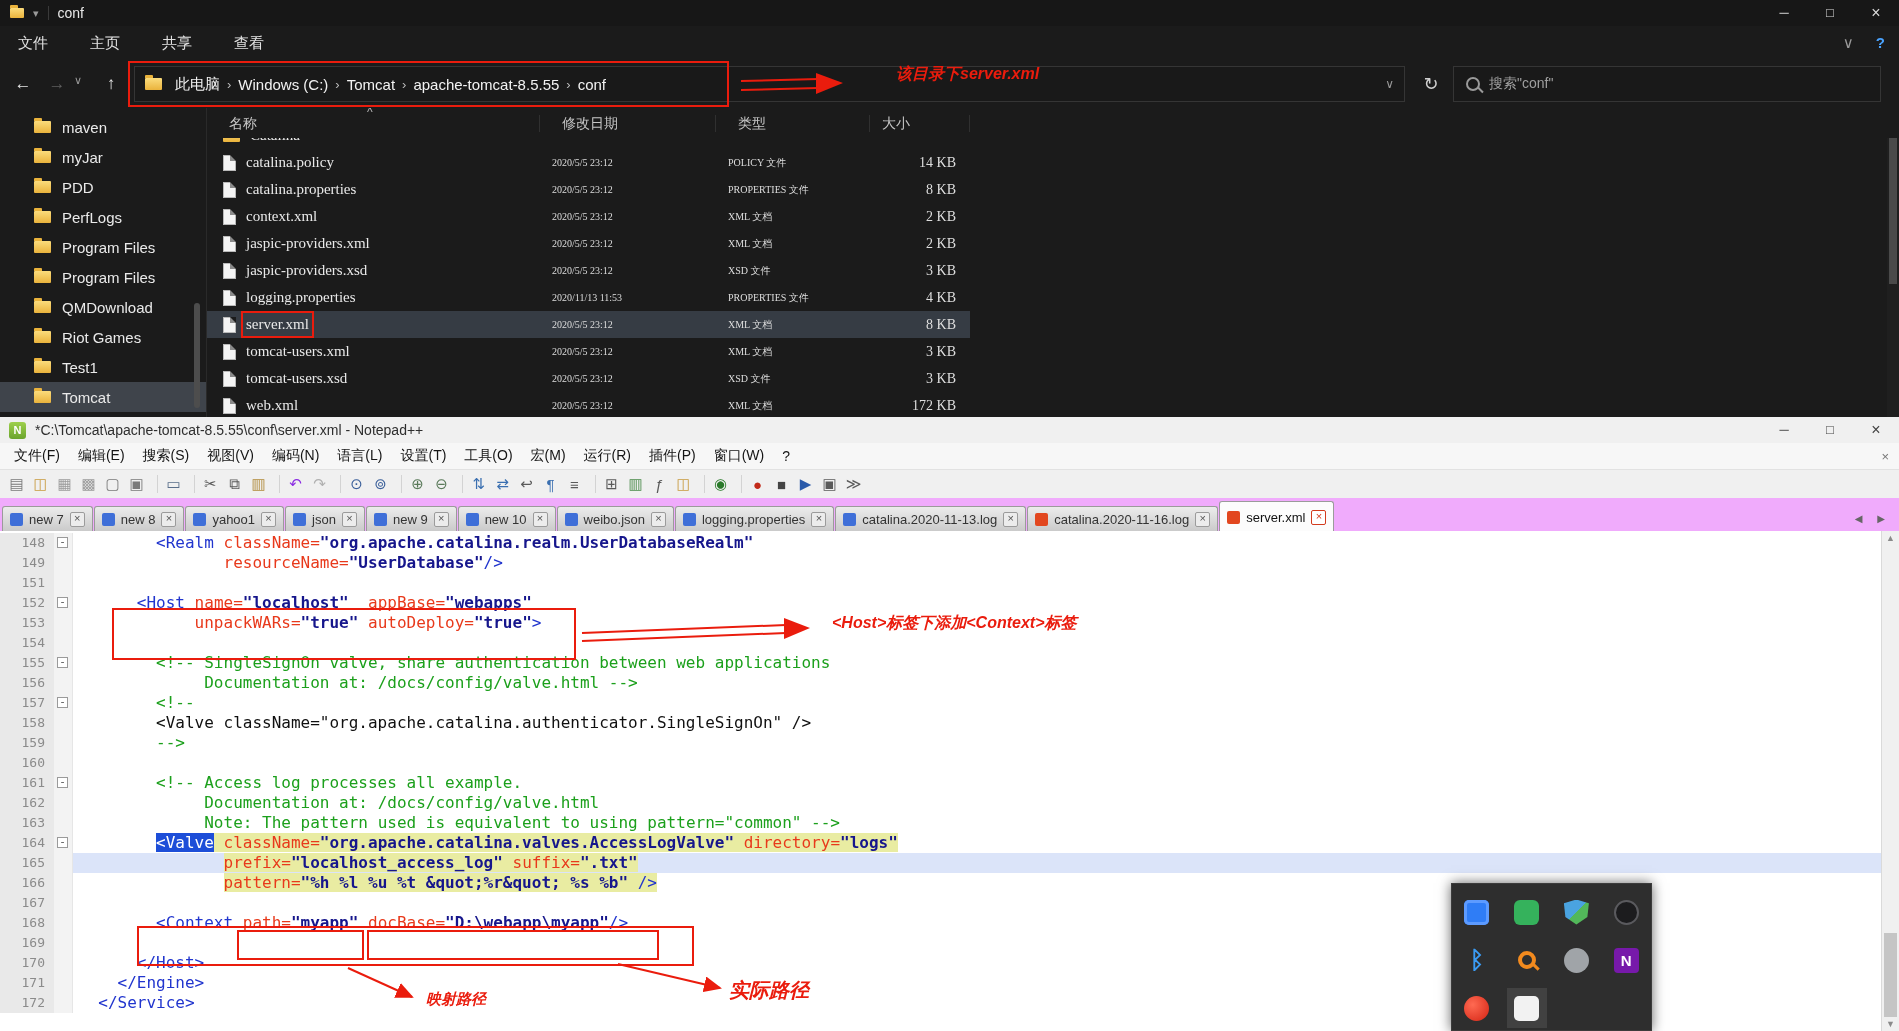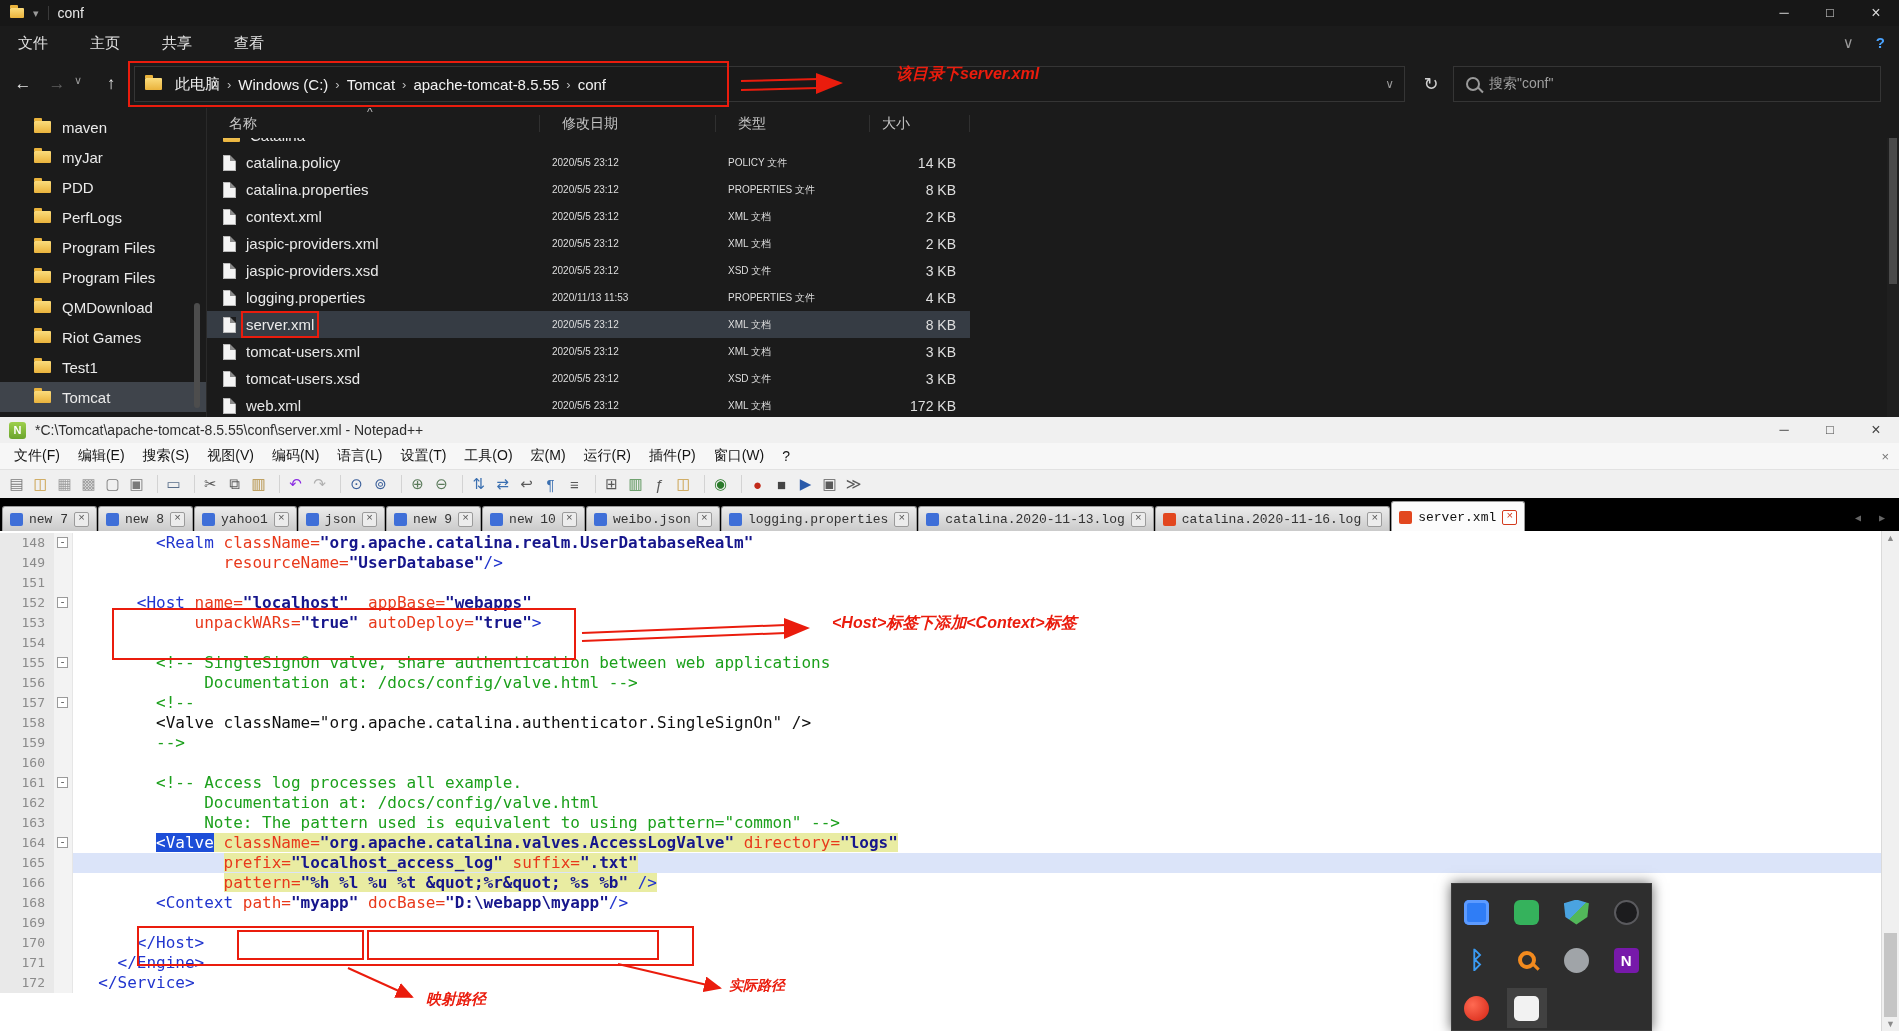--- a/index.html
+++ b/index.html
@@ -35,21 +35,21 @@
   .folder{width:17px;height:12px;background:linear-gradient(#fbdc7c,#eab33c);border-radius:1px;position:relative;flex:none;}
   .folder::before{content:"";position:absolute;top:-3px;left:0;width:8px;height:3px;background:#eab33c;border-radius:1px 1px 0 0;}
   .doc{width:13px;height:16px;background:#f4f4f4;border:1px solid #b9b9b9;box-sizing:border-box;position:relative;flex:none;}
   .doc::before{content:"";position:absolute;right:-1px;top:-1px;border:3px solid;border-color:#1b1b1b #1b1b1b #8a8a8a #8a8a8a;}
   .ex-files{flex:1;position:relative;border-left:1px solid #2a2a2a;overflow:hidden;}
   .ex-cols{position:relative;z-index:2;display:grid;grid-template-columns:333px 176px 154px 100px;height:30px;align-items:center;background:#1b1b1b;color:#c6c6c6;font-size:14px;}
   .ex-cols .hcell{padding-left:22px;border-right:1px solid #303030;height:17px;line-height:17px;}
   .ex-cols .hcell.sz{padding-left:12px;}
   .sortcaret{position:absolute;left:160px;top:-3px;color:#b5b5b5;font-size:12px;z-index:3;}
   .f-rows{position:relative;z-index:1;}
-  .f-row{display:grid;grid-template-columns:333px 176px 154px 100px;height:27px;align-items:center;width:763px;font-size:15px;color:#e9e9e9;}
+  .f-row{display:grid;grid-template-columns:333px 176px 154px 100px;height:27px;align-items:center;width:763px;font-size:15px;color:#e9e9e9;font-family:Liberation Serif, serif;}
   .f-row.cliptop{margin-top:-16px;}
   .f-row.sel{background:#363c44;}
   .f-name{display:flex;align-items:center;gap:10px;padding-left:16px;white-space:nowrap;}
   .f-date,.f-type{padding-left:12px;font-size:10px;color:#dedede;white-space:nowrap;}
   .f-size{text-align:right;padding-right:14px;font-size:14px;color:#dedede;white-space:nowrap;}
   .redbox-inline{outline:2px solid #ea1c0d;outline-offset:3px;}
   .ex-scroll{position:absolute;right:0;top:0;width:12px;height:100%;background:#1f1f1f;}
   .ex-scroll .arr{position:absolute;top:2px;left:0;width:12px;text-align:center;color:#9a9a9a;font-size:9px;}
   .ex-scroll .thumb{position:absolute;left:2px;right:2px;top:26px;height:150px;background:#4a4a4a;}
 
@@ -57,21 +57,21 @@
   .npp{position:absolute;left:0;top:417px;width:1899px;height:614px;background:#fff;overflow:hidden;}
   .np-title{position:relative;height:26px;background:#f0f0f0;display:flex;align-items:center;gap:9px;padding-left:9px;font-size:14px;color:#2e2e2e;}
   .np-icon{width:17px;height:17px;background:linear-gradient(#9ed04c,#6aa42c);border-radius:3px;color:#fff;font-size:11px;font-weight:bold;text-align:center;line-height:17px;flex:none;}
   .np-title .wc{color:#444;}
   .np-menu{position:relative;height:26px;background:#f7f7f7;display:flex;align-items:center;padding-left:5px;font-size:14px;color:#141414;}
   .np-menu .mitem{padding:0 9px;}
   .np-menu .menu-x{position:absolute;right:10px;color:#777;font-size:13px;}
   .np-toolbar{height:28px;background:#f0f0f0;border-top:1px solid #e2e2e2;display:flex;align-items:center;padding-left:5px;gap:1px;}
   .tb{width:23px;height:23px;display:flex;align-items:center;justify-content:center;font-size:15px;}
   .tbsep{width:5px;height:18px;border-right:1px solid #d3d3d3;margin:0 3px;}
-  .np-tabs{height:34px;background:#000000;display:flex;align-items:flex-end;padding-left:2px;position:relative;font-family:Liberation Mono, monospace;}
+  .np-tabs{height:34px;background:#f0abfc;display:flex;align-items:flex-end;padding-left:2px;position:relative;}
   .np-tab{height:26px;display:flex;align-items:center;gap:6px;padding:0 7px;background:linear-gradient(#ececec,#c9c9c9);border:1px solid #9b9b9b;border-bottom:none;margin-right:1px;font-size:13px;color:#333;border-radius:3px 3px 0 0;white-space:nowrap;box-sizing:border-box;}
   .np-tab.active{background:#fcfcfc;height:31px;color:#111;}
   .tab-doc{width:13px;height:13px;border-radius:2px;background:linear-gradient(#6d9bе8,#3f6fd8);background-color:#3f6fd8;flex:none;}
   .tab-doc.mod{background:#e2471f;}
   .tab-close{width:13px;height:13px;line-height:11px;text-align:center;border:1px solid #9b9b9b;font-size:11px;color:#555;border-radius:2px;background:#ececec;flex:none;}
   .np-tab.active .tab-close{border-color:#d33b1e;color:#d33b1e;background:#fff;}
   .tab-arrows{position:absolute;right:8px;bottom:8px;color:#666;font-size:10px;letter-spacing:6px;}
   .np-editor{position:absolute;left:0;top:114px;right:0;bottom:0;background:#fff;padding-top:2px;overflow:hidden;}
   .ed-line{display:flex;height:20px;line-height:20px;font-family:"DejaVu Sans Mono",monospace;font-size:16px;}
   .ed-num{width:54px;background:#e9e9e9;color:#8b8b8b;text-align:right;padding-right:9px;box-sizing:border-box;font-size:13px;flex:none;font-family:"DejaVu Sans Mono",monospace;}
@@ -550,20 +550,25 @@
             <span class="ed-num">165</span>
             <span class="ed-fold"></span>
             <span class="ed-code">               <span class="tk-attr-hl">prefix=</span><span class="tk-val-hl">"localhost_access_log"</span><span class="tk-plain-hl"> </span><span class="tk-attr-hl">suffix=</span><span class="tk-val-hl">".txt"</span></span>
           </div>
           <div class="ed-line">
             <span class="ed-num">166</span>
             <span class="ed-fold"></span>
             <span class="ed-code">               <span class="tk-attr-hl">pattern=</span><span class="tk-val-hl">"%h %l %u %t &amp;quot;%r&amp;quot; %s %b"</span><span class="tk-plain-hl"> </span><span class="tk-tag-hl">/&gt;</span></span>
           </div>
           <div class="ed-line">
+            <span class="ed-num">167</span>
+            <span class="ed-fold"></span>
+            <span class="ed-code"></span>
+          </div>
+          <div class="ed-line">
             <span class="ed-num">168</span>
             <span class="ed-fold"></span>
             <span class="ed-code">        <span class="tk-tag">&lt;Context</span><span class="tk-plain"> </span><span class="tk-attr">path=</span><span class="tk-val">"myapp"</span><span class="tk-plain"> </span><span class="tk-attr">docBase=</span><span class="tk-val">"D:\webapp\myapp"</span><span class="tk-tag">/&gt;</span></span>
           </div>
           <div class="ed-line">
             <span class="ed-num">169</span>
             <span class="ed-fold"></span>
             <span class="ed-code"></span>
           </div>
           <div class="ed-line">
@@ -611,21 +616,21 @@
       <line x1="618" y1="964" x2="720" y2="988" stroke="#ea1c0d" stroke-width="2" marker-end="url(#arr)"></line>
     </svg>
     <div class="annbox" style="left:128px;top:61px;width:601px;height:46px;"></div>
     <div class="annbox" style="left:112px;top:608px;width:464px;height:52px;"></div>
     <div class="annbox" style="left:137px;top:926px;width:557px;height:40px;"></div>
     <div class="annbox" style="left:237px;top:930px;width:127px;height:30px;"></div>
     <div class="annbox" style="left:367px;top:930px;width:292px;height:30px;"></div>
     <div class="ann-text" style="left:896px;top:64px;font-size:16px;">该目录下server.xml</div>
     <div class="ann-text" style="left:832px;top:613px;font-size:16px;">&lt;Host&gt;标签下添加&lt;Context&gt;标签</div>
     <div class="ann-text" style="left:426px;top:990px;font-size:15px;">映射路径</div>
-    <div class="ann-text" style="left:729px;top:977px;font-size:14px;">实际路径</div>
+    <div class="ann-text" style="left:729px;top:977px;font-size:20px;">实际路径</div>
   </div>
 
   <div class="tray">
       <div class="tray-cell">
         <span class="tray-ic ti-bluewin"></span>
       </div>
       <div class="tray-cell">
         <span class="tray-ic ti-green"></span>
       </div>
       <div class="tray-cell">

